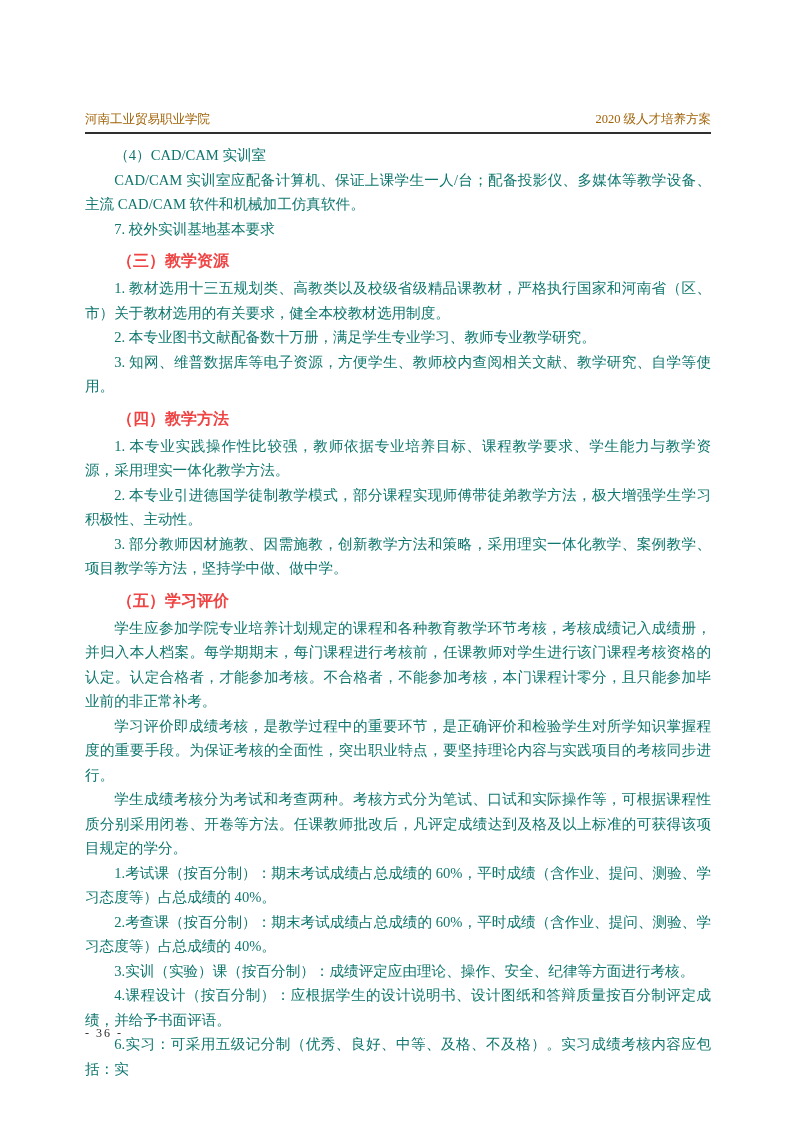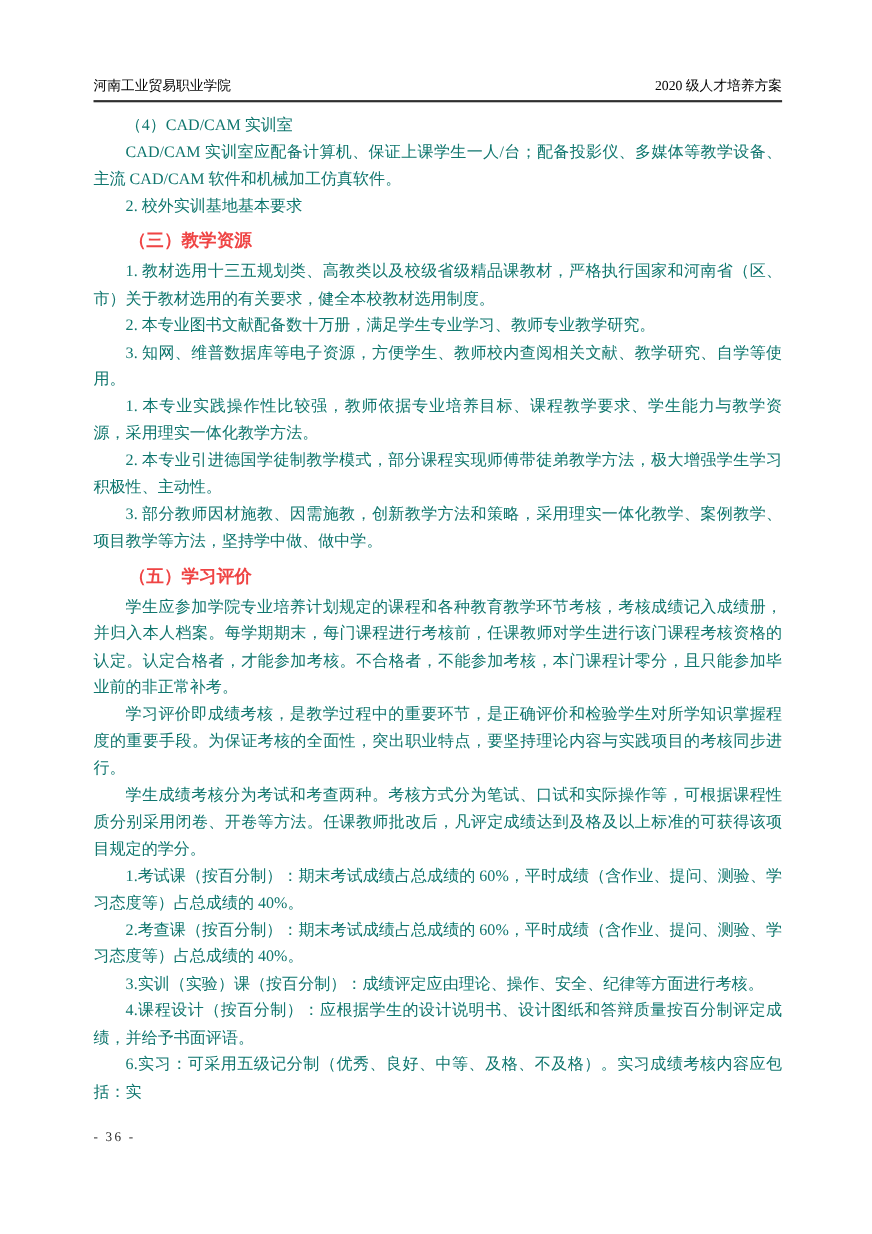--- a/index.html
+++ b/index.html
@@ -21,23 +21,24 @@
     position: absolute;
     left: 85px;
     top: 70px;
     width: 626px;
   }
   .doc-header {
     display: flex;
     justify-content: space-between;
     align-items: flex-end;
     font-size: 12.5px;
-    color: #000000;
+    color: #a16207;
     padding-bottom: 4px;
     border-bottom: 2px solid #2f2f2f;
+    margin-top: 41px;
   }
   .doc-content {
     margin-top: 9px;
   }
   .para {
     margin: 0;
     font-size: 14.6px;
     line-height: 24.5px;
     text-align: justify;
     text-justify: inter-ideograph;
@@ -66,25 +67,26 @@
 
 <div class="page">
   <div class="page-inner">
     <div class="doc-header">
       <span>河南工业贸易职业学院</span>
       <span>2020 级人才培养方案</span>
     </div>
     <div class="doc-content">
         <p class="para">（4）CAD/CAM 实训室</p>
         <p class="para">CAD/CAM 实训室应配备计算机、保证上课学生一人/台；配备投影仪、多媒体等教学设备、主流 CAD/CAM 软件和机械加工仿真软件。</p>
-        <p class="para">2. 校外实训基地基本要求</p>
+        <p class="para">7. 校外实训基地基本要求</p>
         <h3 class="sec-heading">（三）教学资源</h3>
         <p class="para">1.  教材选用十三五规划类、高教类以及校级省级精品课教材，严格执行国家和河南省（区、市）关于教材选用的有关要求，健全本校教材选用制度。</p>
         <p class="para">2.  本专业图书文献配备数十万册，满足学生专业学习、教师专业教学研究。</p>
         <p class="para">3.  知网、维普数据库等电子资源，方便学生、教师校内查阅相关文献、教学研究、自学等使用。</p>
+        <h3 class="sec-heading">（四）教学方法</h3>
         <p class="para">1.  本专业实践操作性比较强，教师依据专业培养目标、课程教学要求、学生能力与教学资源，采用理实一体化教学方法。</p>
         <p class="para">2.  本专业引进德国学徒制教学模式，部分课程实现师傅带徒弟教学方法，极大增强学生学习积极性、主动性。</p>
         <p class="para">3.  部分教师因材施教、因需施教，创新教学方法和策略，采用理实一体化教学、案例教学、项目教学等方法，坚持学中做、做中学。</p>
         <h3 class="sec-heading">（五）学习评价</h3>
         <p class="para">学生应参加学院专业培养计划规定的课程和各种教育教学环节考核，考核成绩记入成绩册，并归入本人档案。每学期期末，每门课程进行考核前，任课教师对学生进行该门课程考核资格的认定。认定合格者，才能参加考核。不合格者，不能参加考核，本门课程计零分，且只能参加毕业前的非正常补考。</p>
         <p class="para">学习评价即成绩考核，是教学过程中的重要环节，是正确评价和检验学生对所学知识掌握程度的重要手段。为保证考核的全面性，突出职业特点，要坚持理论内容与实践项目的考核同步进行。</p>
         <p class="para">学生成绩考核分为考试和考查两种。考核方式分为笔试、口试和实际操作等，可根据课程性质分别采用闭卷、开卷等方法。任课教师批改后，凡评定成绩达到及格及以上标准的可获得该项目规定的学分。</p>
         <p class="para">1.考试课（按百分制）：期末考试成绩占总成绩的 60%，平时成绩（含作业、提问、测验、学习态度等）占总成绩的 40%。</p>
         <p class="para">2.考查课（按百分制）：期末考试成绩占总成绩的 60%，平时成绩（含作业、提问、测验、学习态度等）占总成绩的 40%。</p>
         <p class="para">3.实训（实验）课（按百分制）：成绩评定应由理论、操作、安全、纪律等方面进行考核。</p>

